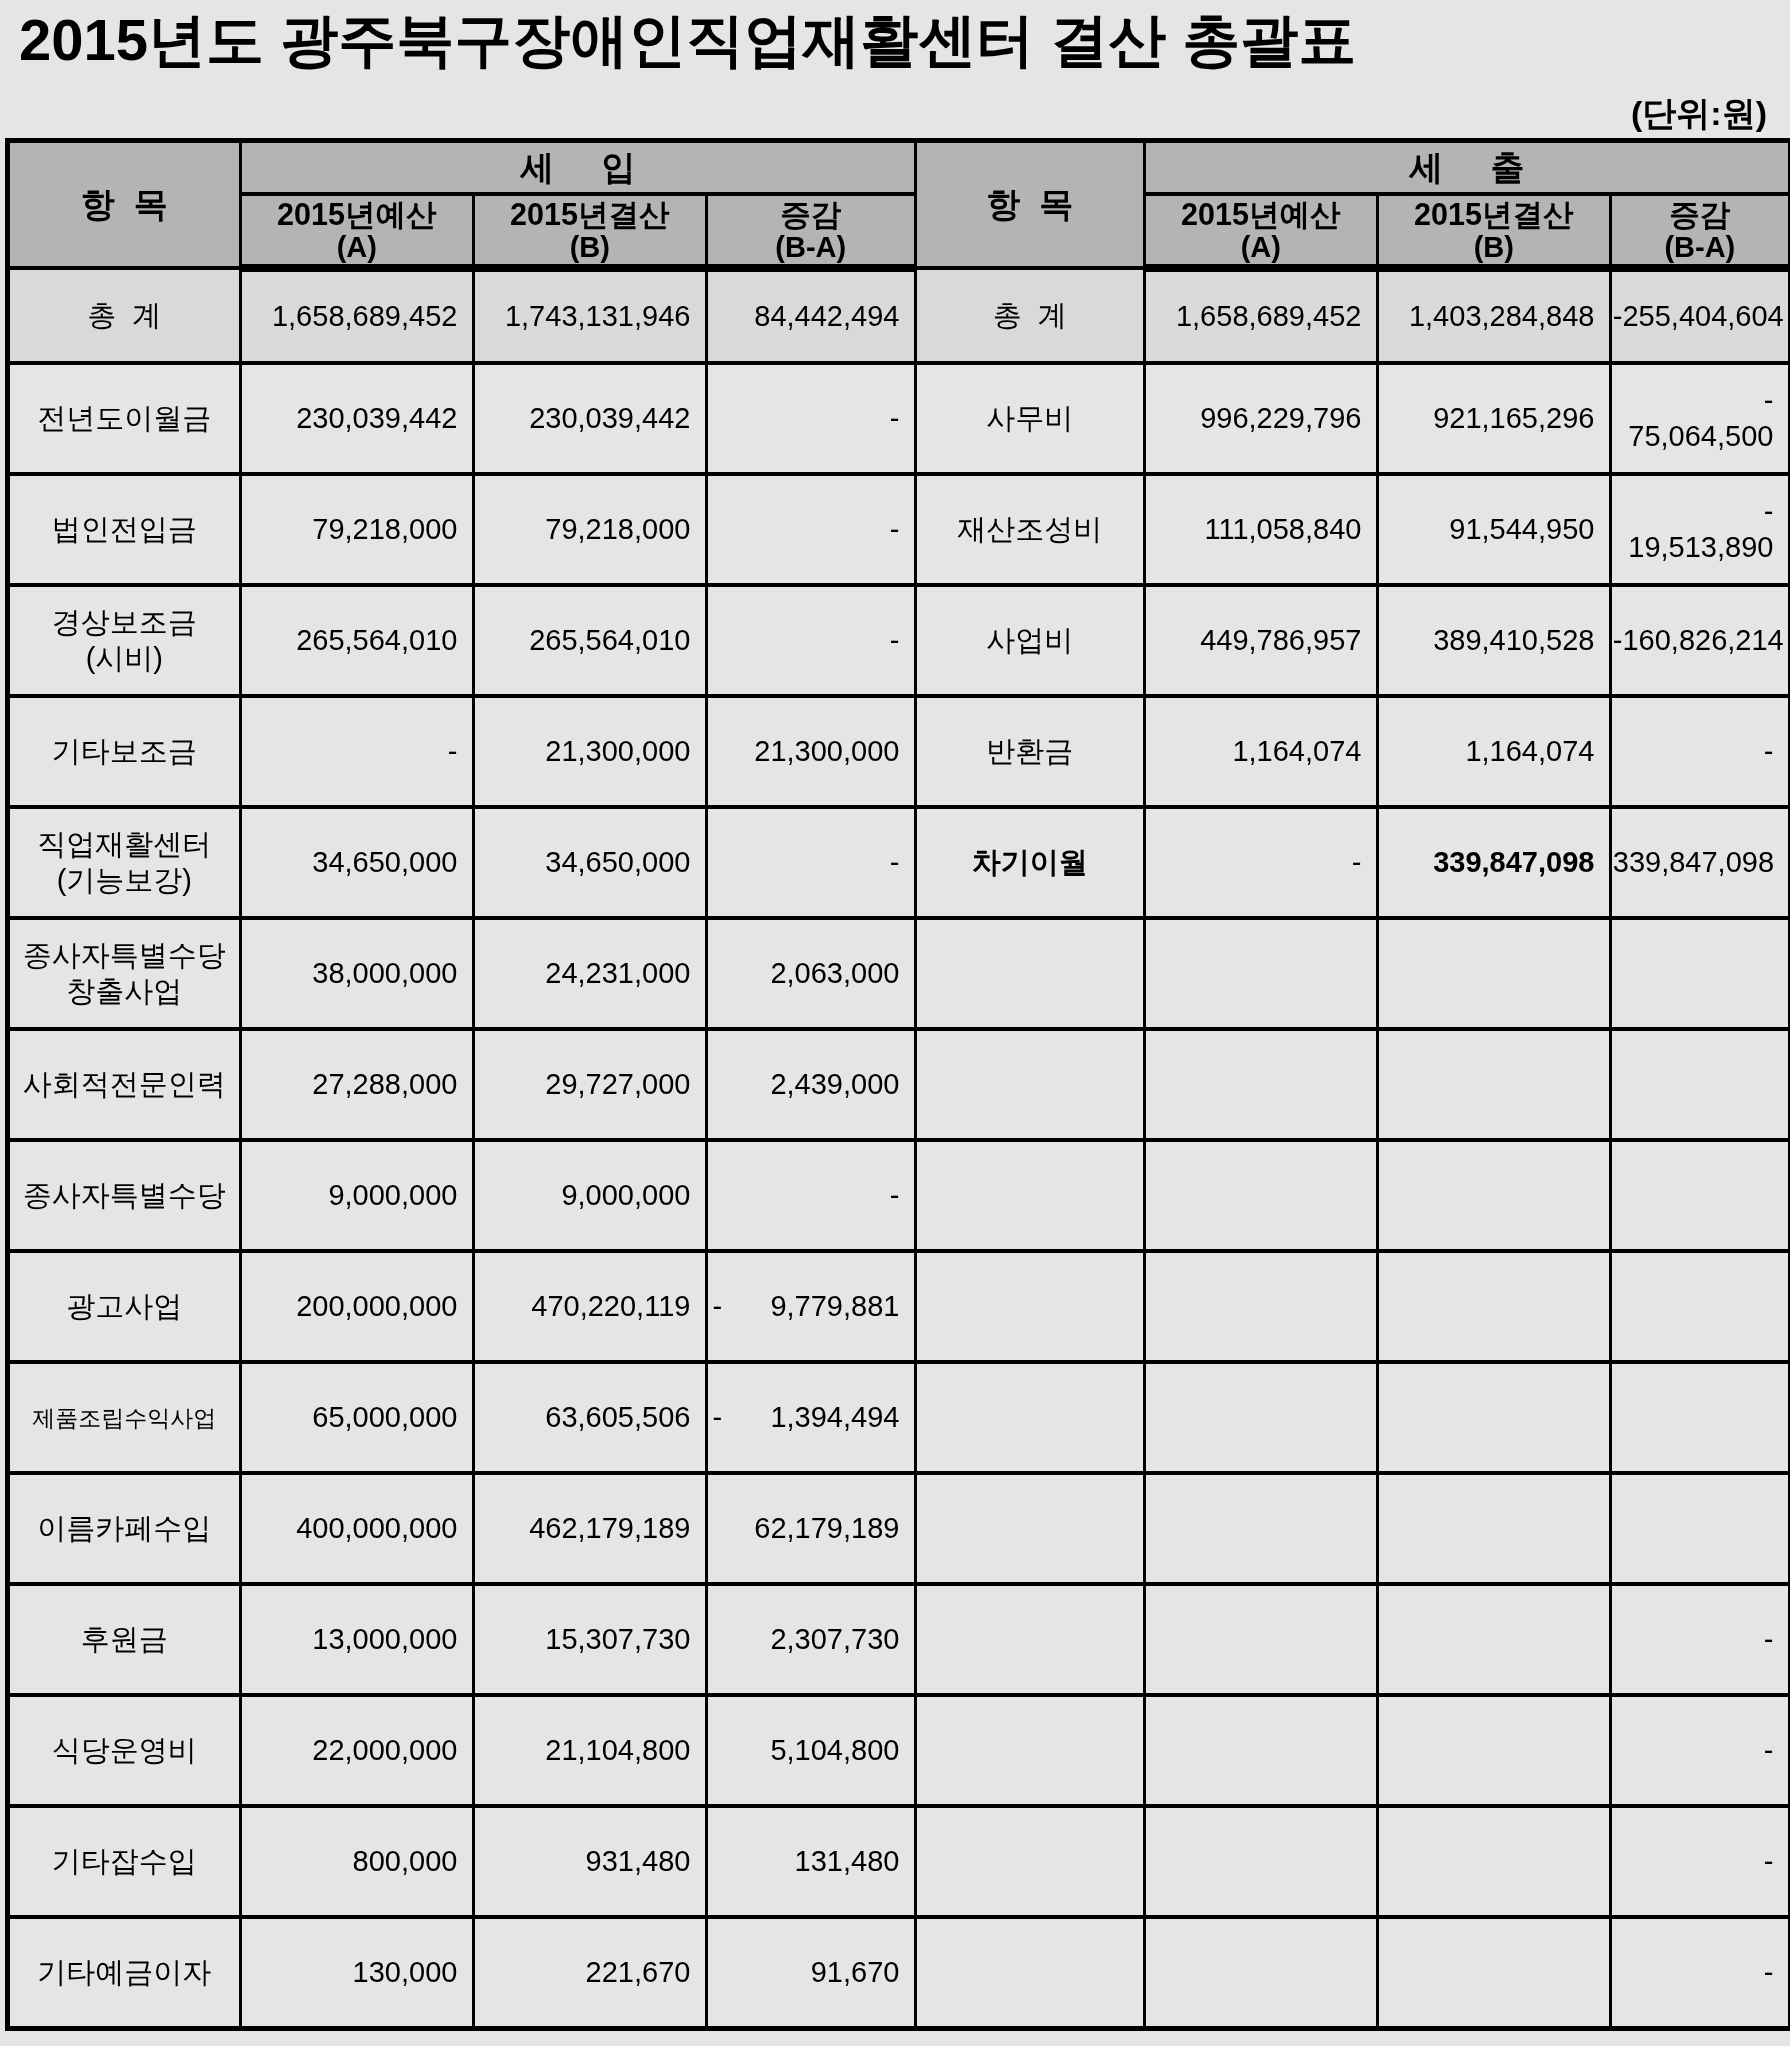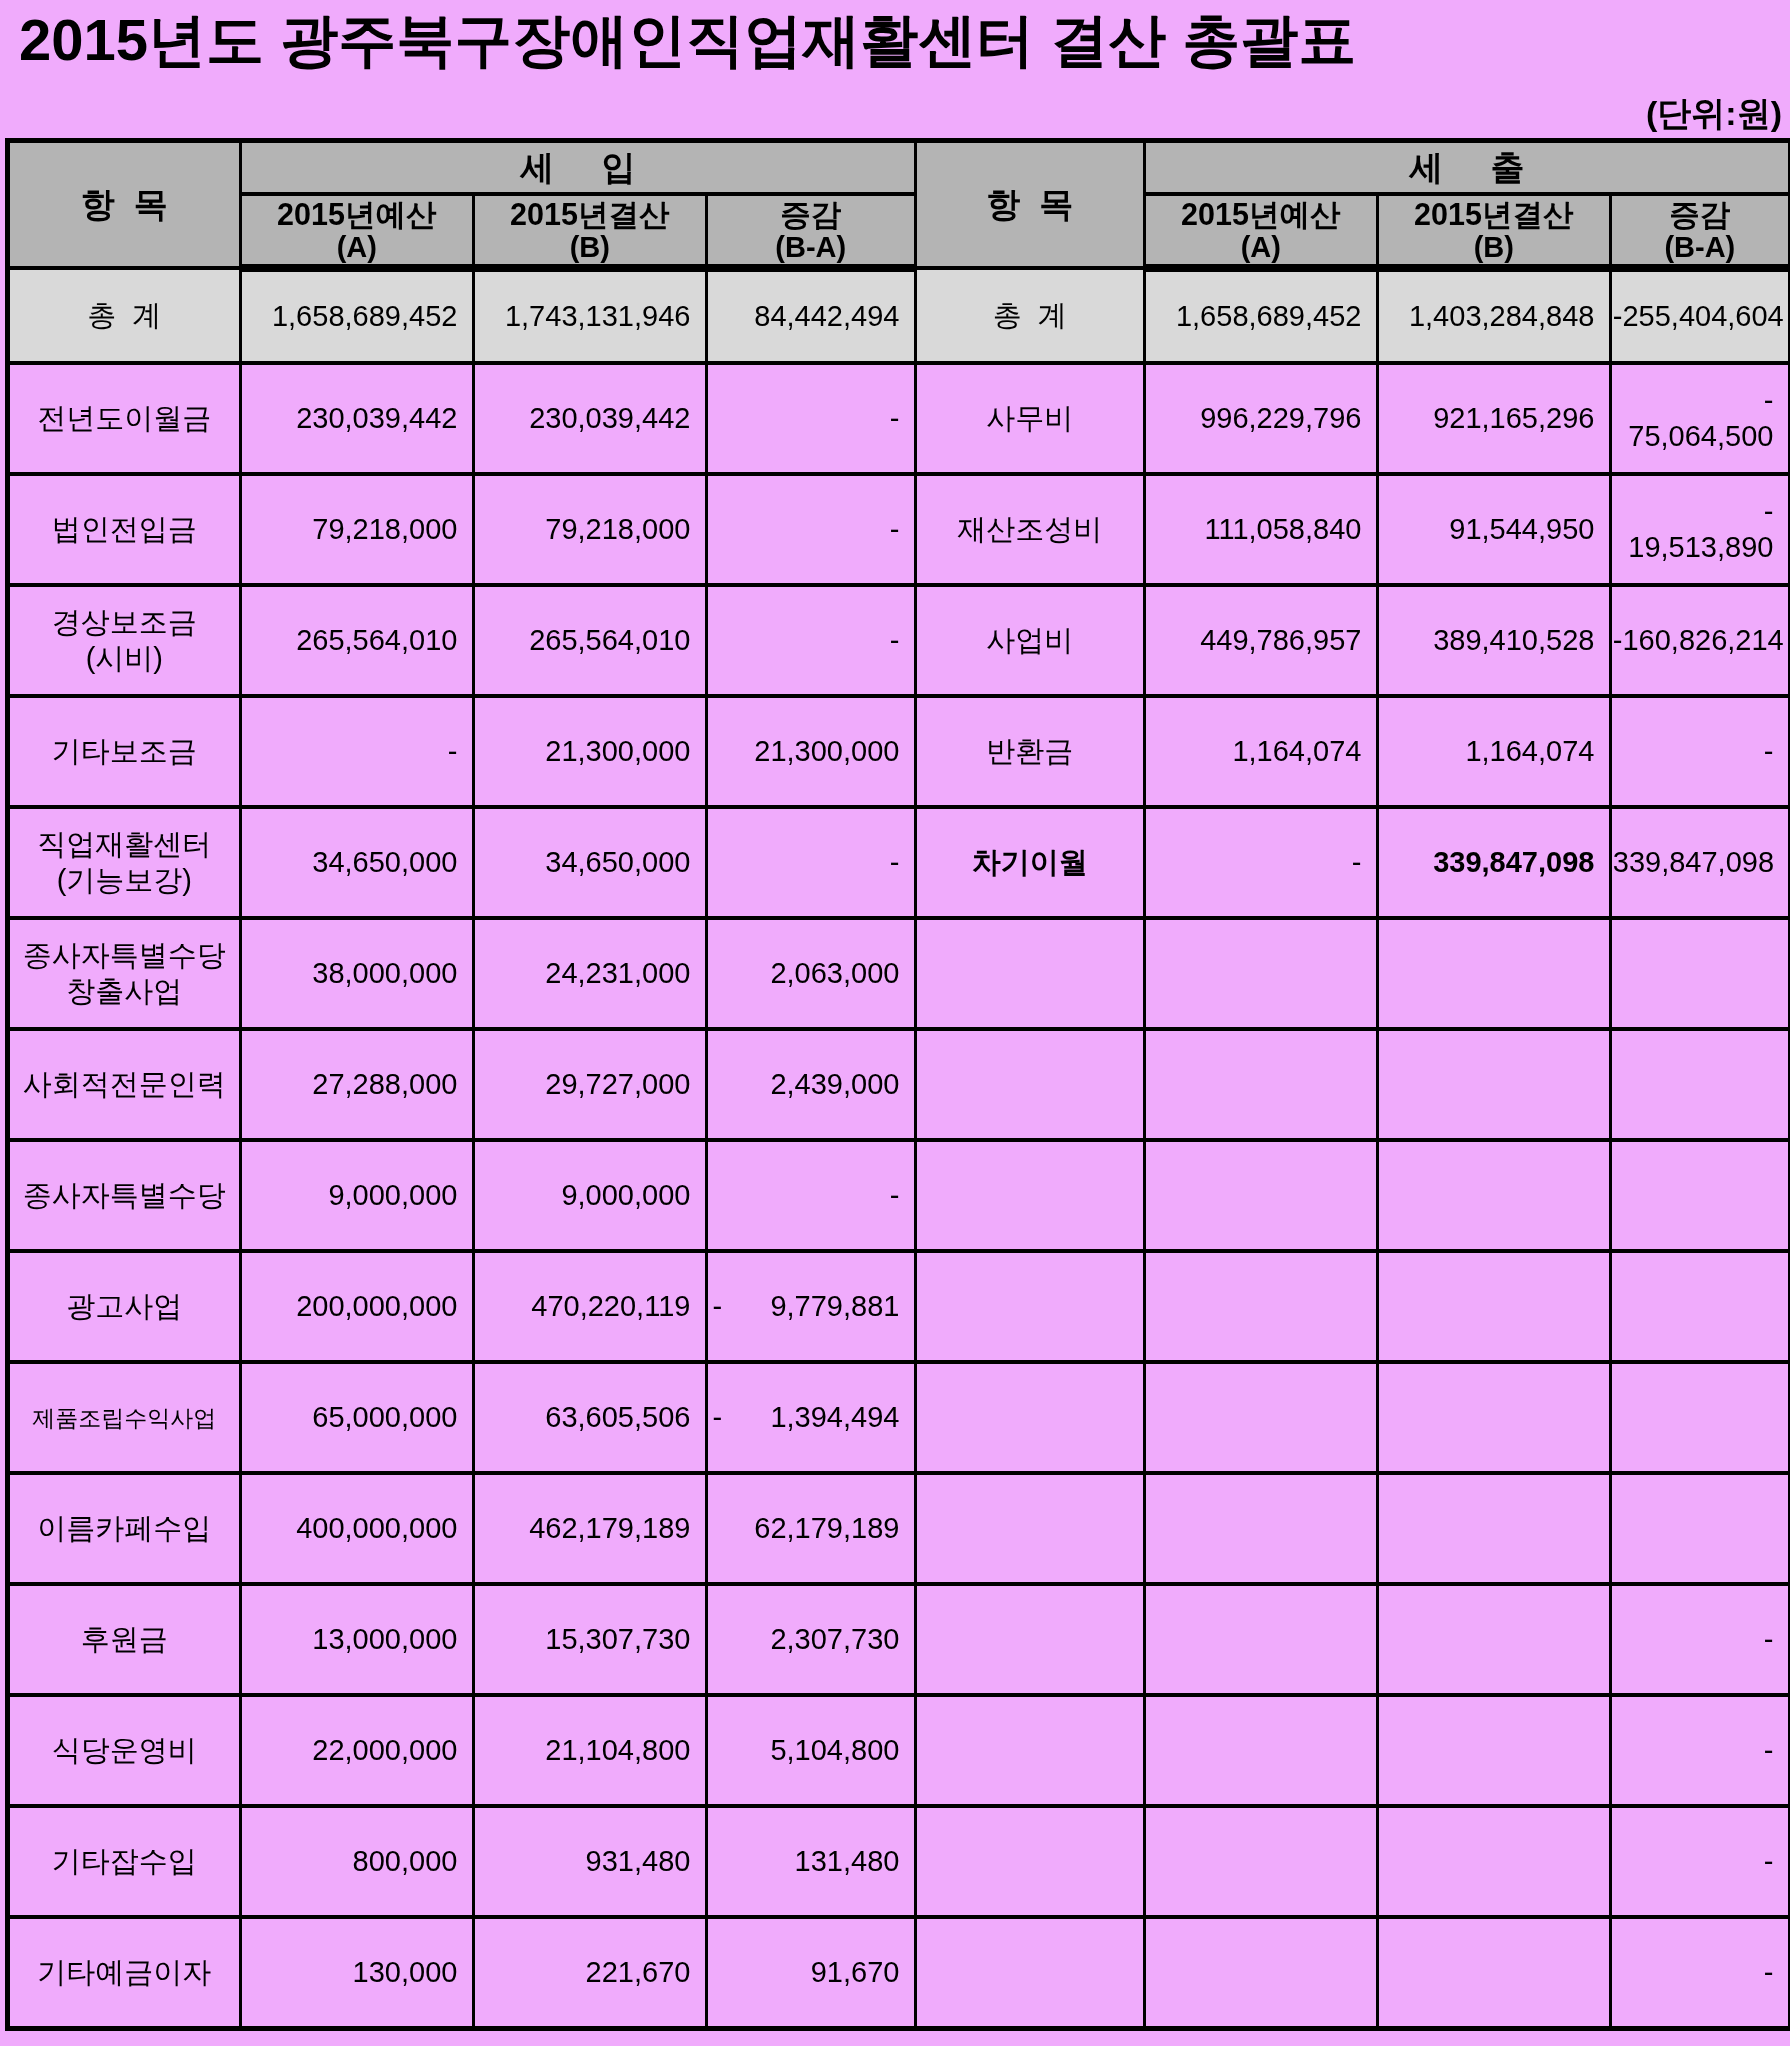--- a/index.html
+++ b/index.html
@@ -1,29 +1,29 @@
 <!DOCTYPE html>
 <html style="font-size:13px"><head>
 <meta charset="utf-8">
 <style>
   html,body{margin:0;padding:0;background:#ffffff;}
   .page{
     position:relative;
     width:1790px;height:2047px;
-    background:#f0abfc;
+    background:#e5e5e5;
     font-family:"Liberation Sans","DejaVu Sans",sans-serif;
     color:#000;
   }
   .title{
     position:absolute;left:19px;top:1.6px;width:1752px;
     font-size:58px;font-weight:800;letter-spacing:0px;
     white-space:nowrap;color:#000;
   }
   .unit-note{
-    position:absolute;right:8px;top:91px;
+    position:absolute;right:23px;top:91px;
     font-size:34px;font-weight:600;
   }
   table.summary{
     position:absolute;left:4.8px;top:138px;
     width:1781px;
     border-collapse:collapse;table-layout:fixed;
     border:5.6px solid #000;
   }
   td{
     border:3.2px solid #000;

